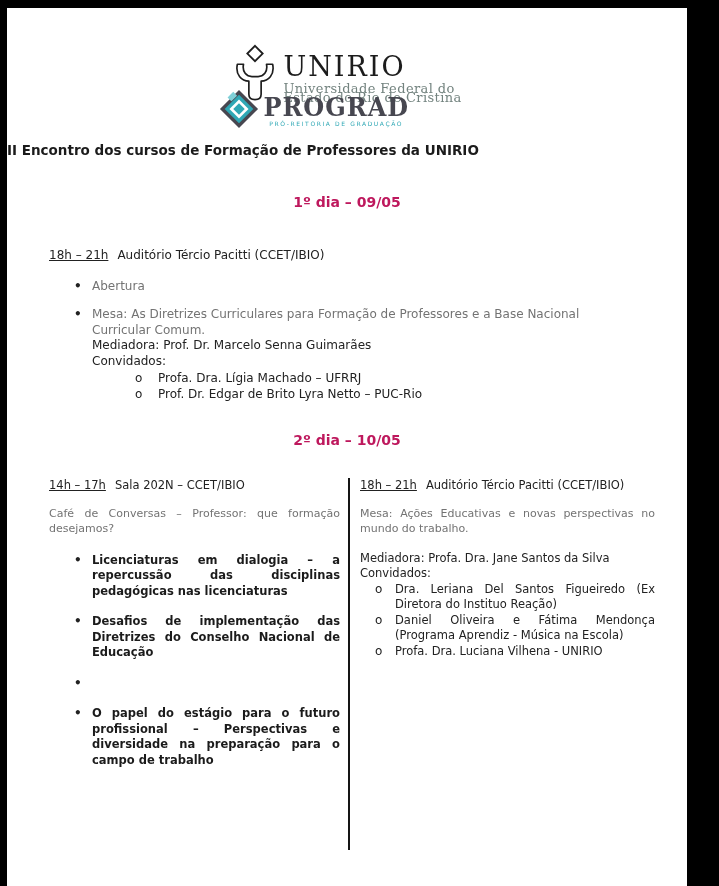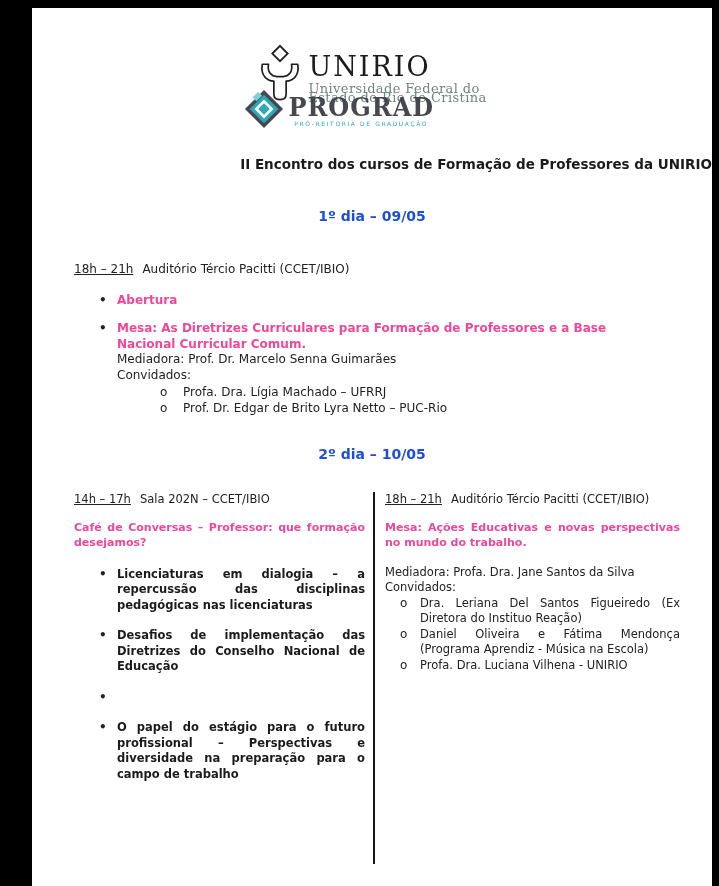--- a/index.html
+++ b/index.html
@@ -2,21 +2,21 @@
 <html><head>
 <meta charset="utf-8">
 <style>
   html,body{margin:0;padding:0;}
   body{
     width:719px;height:886px;position:relative;background:#000;
     font-family:"DejaVu Sans","Liberation Sans",sans-serif;
     -webkit-font-smoothing:antialiased;
   }
   .page{
-    position:absolute;left:32px;top:8px;width:680px;height:878px;
+    position:absolute;left:7px;top:8px;width:680px;height:878px;
     background:#fff;color:#222;overflow:hidden;
   }
   
   .logo-block{width:fit-content;margin:34px auto 0 auto;}
   .unirio-row{display:flex;align-items:flex-start;}
   .unirio-symbol{flex:none;}
   .unirio-text{margin-left:5px;padding-top:12px;}
   .unirio-name{
     font-family:"DejaVu Serif","Liberation Serif",serif;
     font-size:27px;line-height:26px;letter-spacing:2px;color:#1c1c1c;
@@ -27,34 +27,34 @@
   }
   .prograd-row{display:flex;align-items:center;margin-top:-24px;margin-left:-14px;text-align:center;}
   .prograd-text{margin-left:3px;}
   .prograd-name{
     font-family:"DejaVu Serif","Liberation Serif",serif;font-weight:bold;
     font-size:24px;line-height:24px;color:#474750;letter-spacing:1px;
     transform:scaleY(1.08);transform-origin:left center;
   }
   .prograd-sub{font-size:6px;letter-spacing:1.6px;color:#2fa8b5;margin-top:1px;}
   
-  .doc-title{margin-top:22px;text-align:right;font-weight:bold;font-size:13.5px;color:#1b1b1b;}
-  .day-heading{text-align:center;font-weight:bold;font-size:14px;color:#1d4ed8;}
+  .doc-title{margin-top:8px;text-align:left;font-weight:bold;font-size:13.5px;color:#1b1b1b;}
+  .day-heading{text-align:center;font-weight:bold;font-size:14px;color:#be185d;}
   .day1-heading{margin-top:36px;}
   .day2-heading{margin-top:30px;}
   
   .section1{margin:38px 20px 0 42px;font-size:12px;line-height:15.5px;}
   .time{ text-decoration:underline; }
   .loc{margin-left:9px;}
   .blist{margin-top:15px;}
   .bitem{display:flex;padding-left:25px;}
   .bmark{flex:none;width:18px;font-weight:bold;font-size:12px;}
   .omark{flex:none;width:23px;font-size:12px;}
   .bcontent{flex:1;}
-  .bold{font-weight:bold;color:#ec4899;}
+  .bold{font-weight:normal;color:#737373;}
   .mesa-title{max-width:520px;}
   .olist{margin-top:2px;padding-left:43px;}
   .oitem{display:flex;}
   
   .columns{display:flex;margin:30px 0 0 42px;width:606px;min-height:372px;}
   .col{font-size:11.5px;line-height:15.5px;}
   .col-left{width:301px;padding-right:8px;border-right:2px solid #151515;box-sizing:border-box;}
   .col-right{width:305px;padding-left:10px;box-sizing:border-box;}
   .session-title{margin-top:12px;font-size:11px;text-align:justify;}
   .col .mediator{margin-top:0;}

